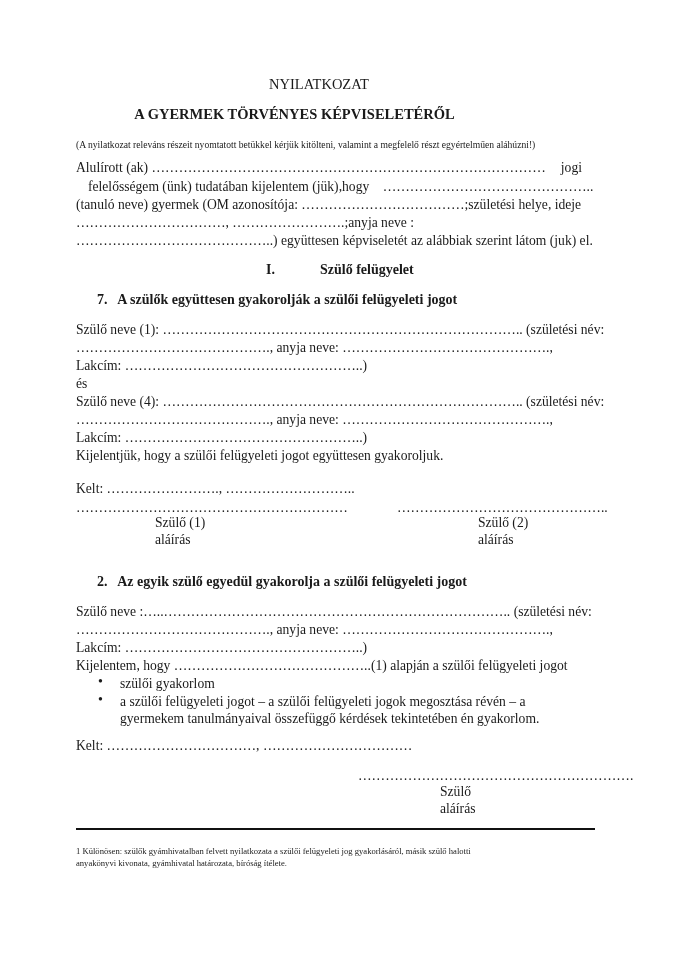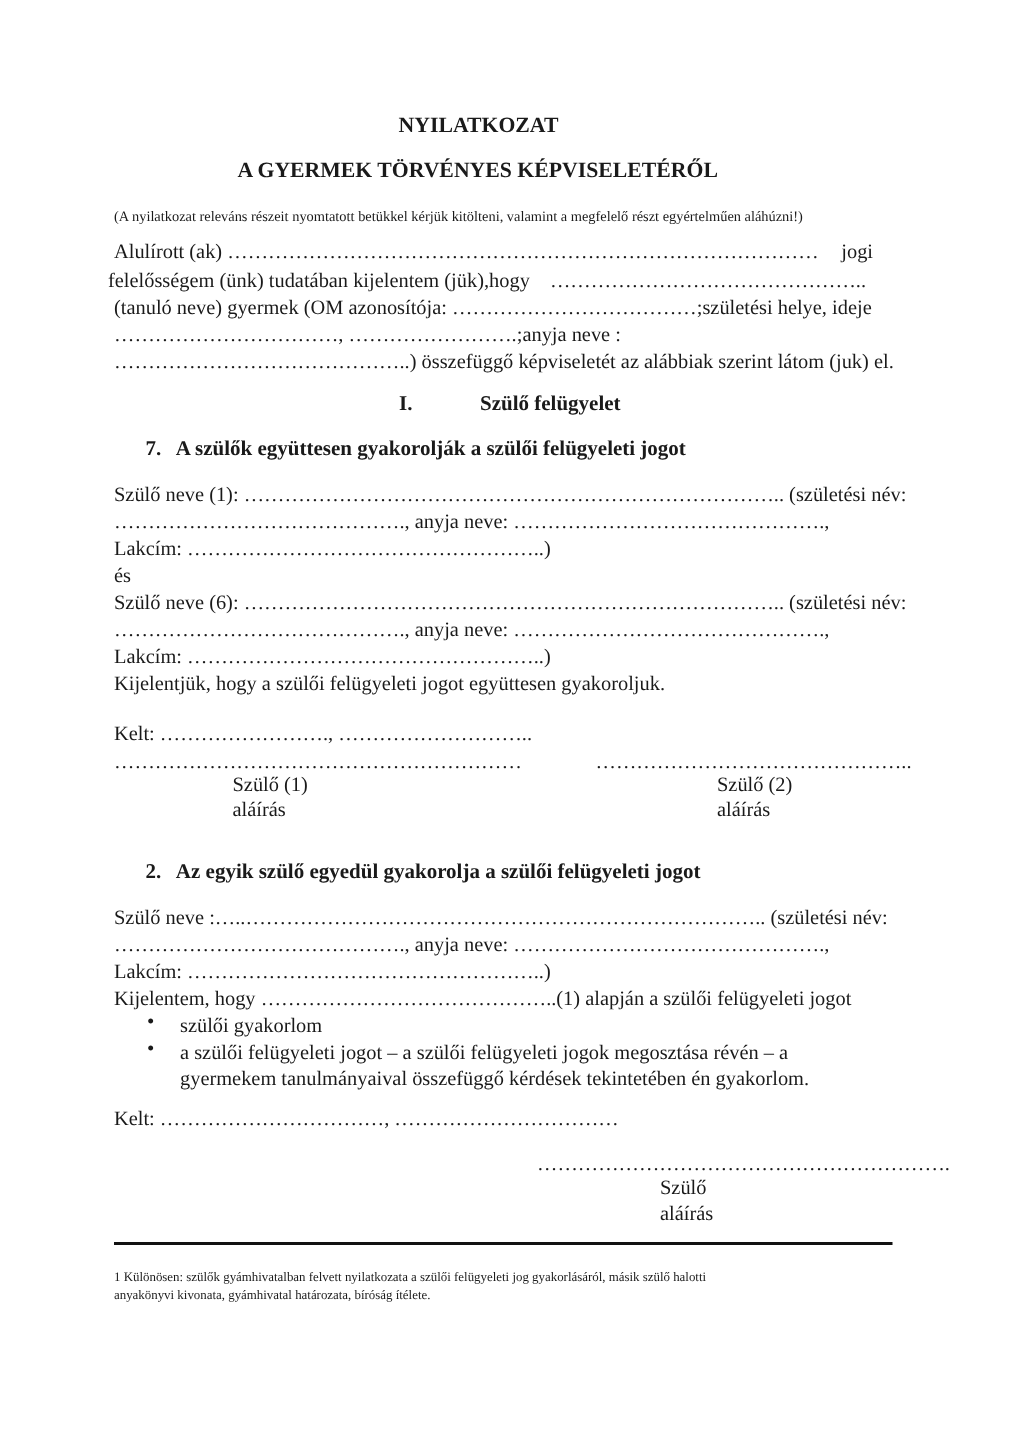--- a/index.html
+++ b/index.html
@@ -2,59 +2,59 @@
 <html><head>
 <meta charset="utf-8">
 <style>
   html, body { margin:0; padding:0; background:#ffffff; }
   body {
     width:679px; height:960px; position:relative; overflow:hidden;
     font-family:"Liberation Serif", serif; color:#1a1a1a;
   }
   .abs { position:absolute; white-space:nowrap; }
   .line { font-size:13.6px; line-height:16px; }
-  .title1 { left:0; width:638px; text-align:center; top:76px; font-weight:bold; font-size:14.5px; }
-  .title2 { left:0; width:589px; text-align:center; top:106px; font-weight:bold; font-size:14.5px;margin-left:24px; }
+  .title1 { left:0; width:638px; text-align:center; top:76px; font-weight:normal; font-size:14.5px; }
+  .title2 { left:0; width:589px; text-align:center; top:106px; font-weight:bold; font-size:14.5px; }
   .note { left:76px; top:139px; font-size:9.6px;font-family:Liberation Serif, serif; }
   .sec { font-weight:bold; font-size:14px; }
   .foot { font-size:8.6px; line-height:12px; }
   .rule { position:absolute; left:76px; width:519px; top:828px; height:2px; background:#111; }
   .just { display:flex; justify-content:space-between; }
   .bullet { position:absolute; font-size:14px; }
 </style>
 </head>
 <body>
 
 <div>
 
   <div class="abs title1">NYILATKOZAT</div>
   <div class="abs title2">A GYERMEK TÖRVÉNYES KÉPVISELETÉRŐL</div>
   <div class="abs note">(A nyilatkozat releváns részeit nyomtatott betükkel kérjük kitölteni, valamint a megfelelő részt egyértelműen aláhúzni!)</div>
 
   <div class="abs line just" style="left:76px; top:160px; width:506px;">
     <span>Alulírott (ak) ……………………………………………………………………………</span>
     <span>jogi</span>
   </div>
-  <div class="abs line" style="left:72px; top:179px;">
+  <div class="abs line" style="left:88px; top:179px;">
     <span>felelősségem (ünk) tudatában kijelentem (jük),hogy</span>
     <span style="margin-left:10px;">………………………………………..</span>
   </div>
   <div class="abs line" style="left:76px; top:197px;">(tanuló neve) gyermek (OM azonosítója: ………………………………;születési helye, ideje</div>
   <div class="abs line" style="left:76px; top:215px;">……………………………,    …………………….;anyja neve :</div>
-  <div class="abs line" style="left:76px; top:233px;">……………………………………..) összefüggő képviseletét az alábbiak szerint látom (juk) el.</div>
+  <div class="abs line" style="left:76px; top:233px;">……………………………………..) együttesen képviseletét az alábbiak szerint látom (juk) el.</div>
 
   <div class="abs sec" style="left:266px; top:262px;">I.</div>
   <div class="abs sec" style="left:320px; top:262px;">Szülő felügyelet</div>
 
   <div class="abs sec" style="left:97px; top:292px; white-space:pre;">7.   A szülők együttesen gyakorolják a szülői felügyeleti jogot</div>
   <div class="abs line" style="left:76px; top:322px;">Szülő neve (1): …………………………………………………………………….. (születési név:</div>
   <div class="abs line" style="left:76px; top:340px;">……………………………………., anyja neve: ……………………………………….,</div>
   <div class="abs line" style="left:76px; top:358px;">Lakcím: ……………………………………………..)</div>
   <div class="abs line" style="left:76px; top:376px;">és</div>
-  <div class="abs line" style="left:76px; top:394px;">Szülő neve (6): …………………………………………………………………….. (születési név:</div>
+  <div class="abs line" style="left:76px; top:394px;">Szülő neve (4): …………………………………………………………………….. (születési név:</div>
   <div class="abs line" style="left:76px; top:412px;">……………………………………., anyja neve: ……………………………………….,</div>
   <div class="abs line" style="left:76px; top:430px;">Lakcím: ……………………………………………..)</div>
   <div class="abs line" style="left:76px; top:448px;text-align:center;">Kijelentjük, hogy a szülői felügyeleti jogot együttesen gyakoroljuk.</div>
 
   <div class="abs line" style="left:76px; top:481px;">Kelt: ……………………., ………………………..</div>
 
   <div class="abs line" style="left:76px; top:500px;">……………………………………………………</div>
   <div class="abs line" style="left:397px; top:500px;">………………………………………..</div>
   <div class="abs line" style="left:155px; top:515px;">Szülő (1)</div>
   <div class="abs line" style="left:155px; top:532px;">aláírás</div>

